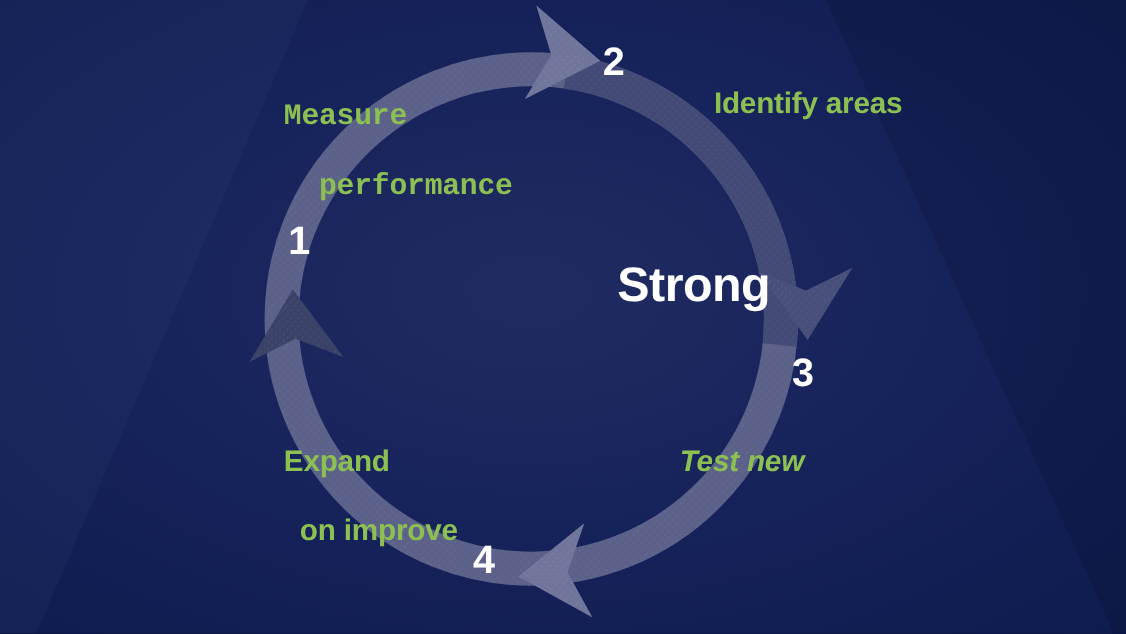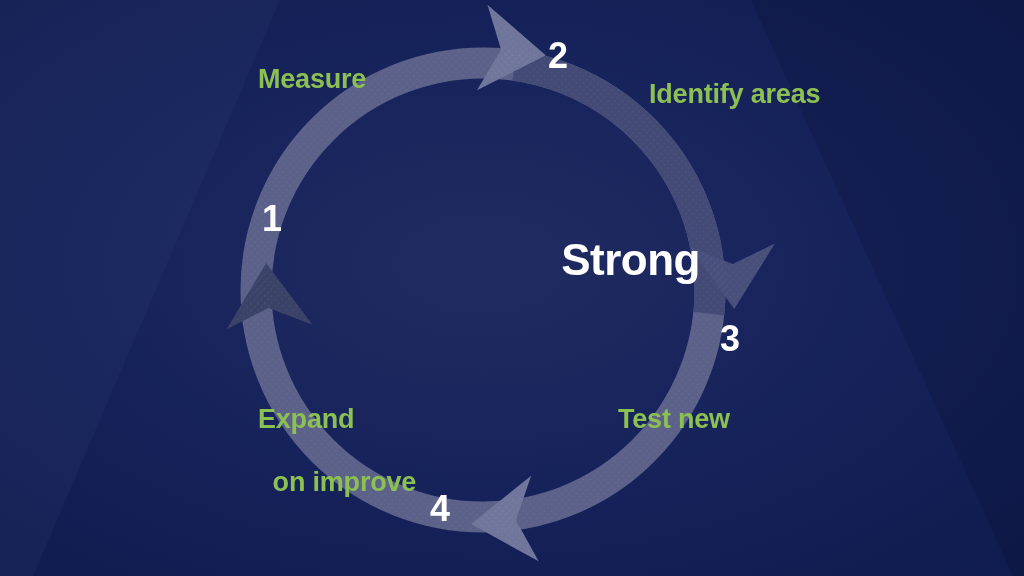--- a/index.html
+++ b/index.html
@@ -61,25 +61,25 @@
   </svg>
 
   <p class="txt center-title"><span>Strong</span><br>
   </p>
 
   <p class="txt step-number" style="left:262px;top:201px;">1</p>
   <p class="txt step-number" style="left:548px;top:38px;">2</p>
   <p class="txt step-number" style="left:720px;top:321px;">3</p>
   <p class="txt step-number" style="left:430px;top:491px;">4</p>
 
-  <p class="txt step-label" style="left:258px;top:64px;"><span>Measure</span><br>
-  </p>
+  <p class="txt step-label" style="left:258px;top:92px;font-family:Liberation Mono, monospace;"><span>Measure</span><br>
+  <span>performance</span></p>
 
   <p class="txt step-label" style="left:649px;top:79px;"><span>Identify areas</span><br>
   </p>
 
-  <p class="txt step-label" style="left:618px;top:404px;"><span>Test new</span><br>
+  <p class="txt step-label" style="left:618px;top:404px;font-style:italic;"><span>Test new</span><br>
   </p>
 
   <p class="txt step-label" style="left:258px;top:404px;"><span>Expand</span><br>
   <span>on improve</span></p>
 
 </div>
 
 </body></html>

